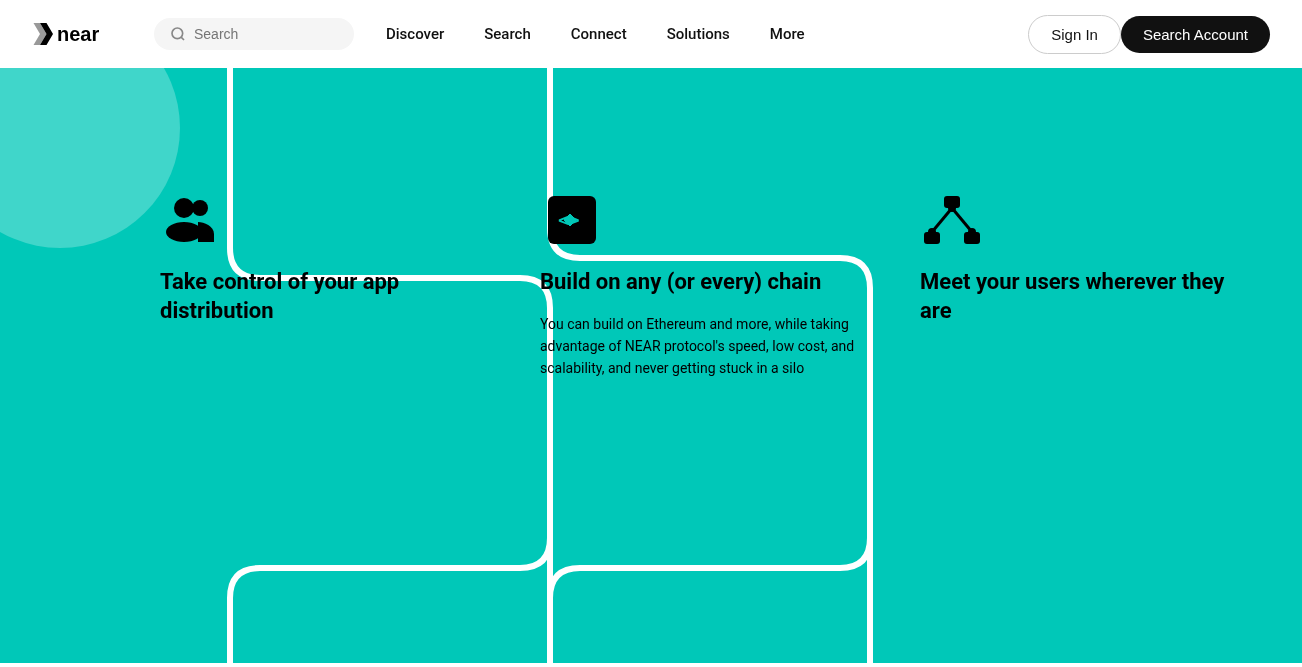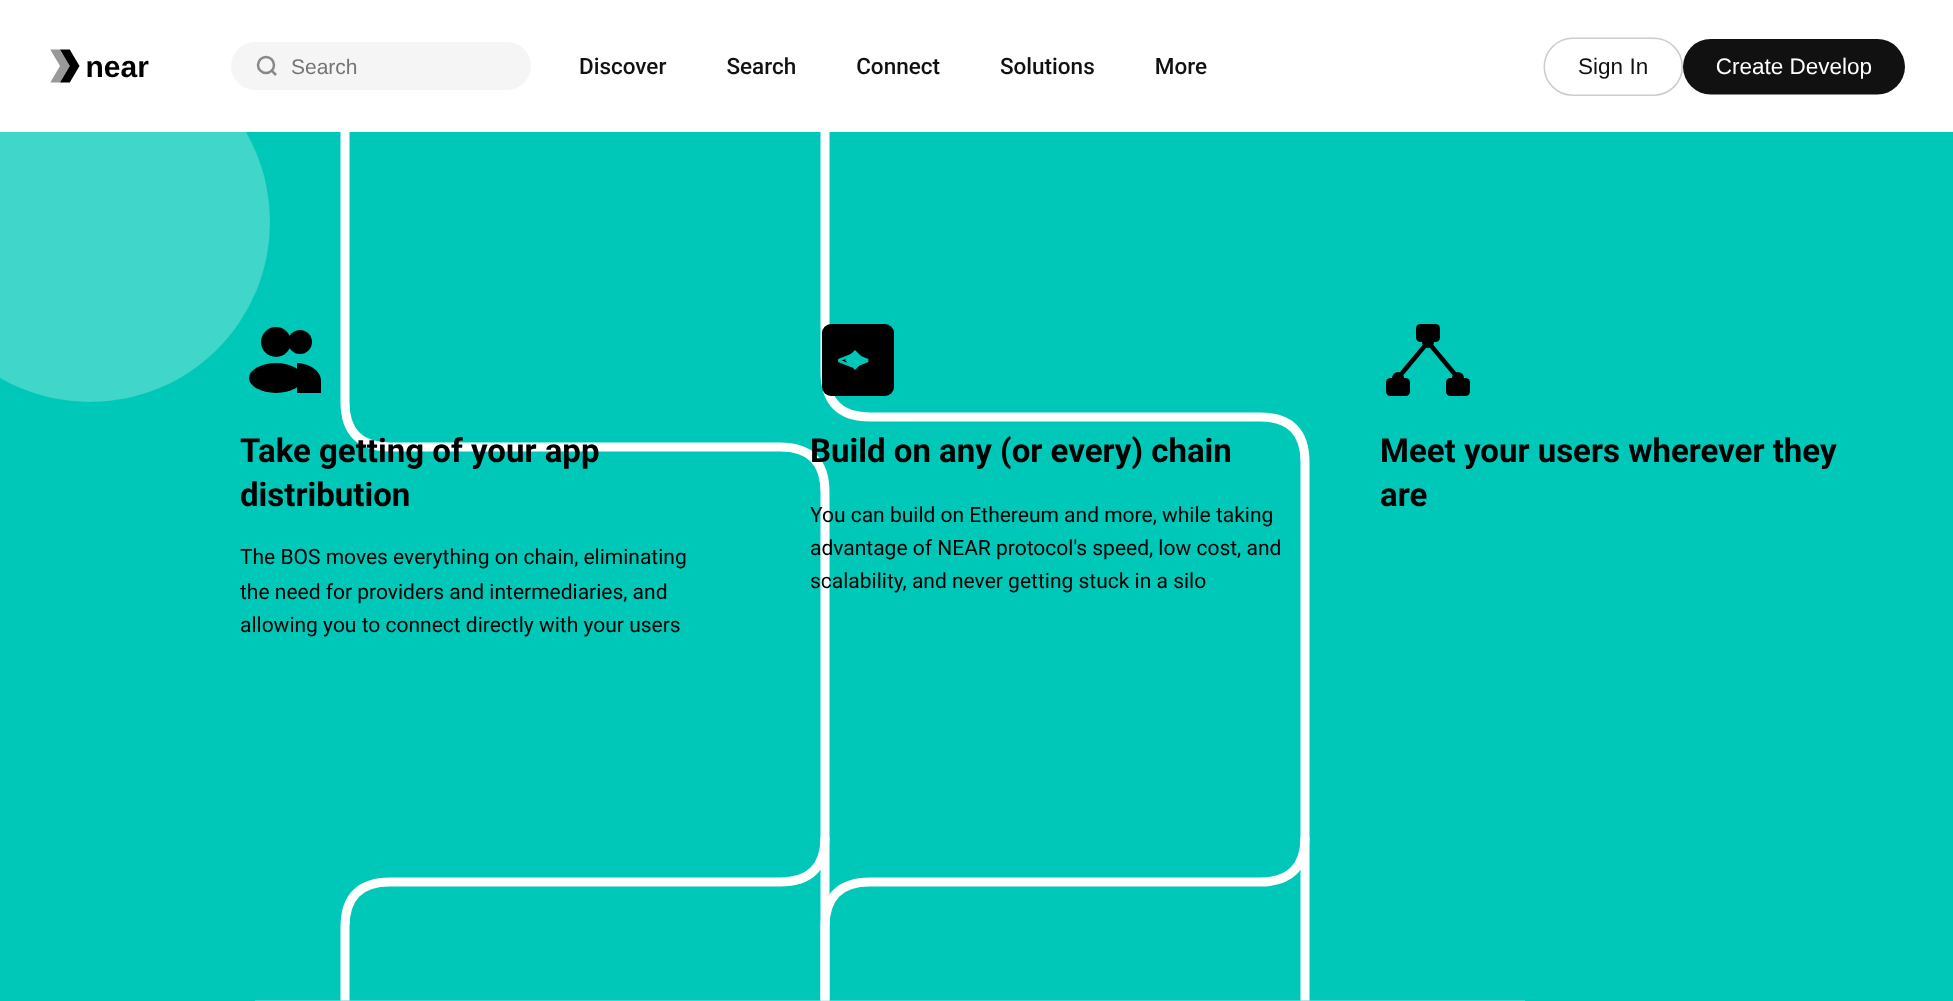--- a/index.html
+++ b/index.html
@@ -14,21 +14,21 @@
       height: 667px;
       overflow: hidden;
       background: #fff;
     }
 
     
     .navbar {
       display: flex;
       align-items: center;
       padding: 0 32px;
-      height: 88px;
+      height: 68px;
       background: #fff;
       position: relative;
       z-index: 10;
       gap: 32px;
     }
 
     .logo {
       display: flex;
       align-items: center;
       gap: 6px;
@@ -201,21 +201,21 @@
   <div class="nav-links">
     <a class="nav-link">Discover</a>
     <a class="nav-link">Search</a>
     <a class="nav-link">Connect</a>
     <a class="nav-link">Solutions</a>
     <a class="nav-link">More</a>
   </div>
 
   <div class="nav-actions">
     <button class="btn-signin">Sign In</button>
-    <button class="btn-create">Create Develop</button>
+    <button class="btn-create">Search Account</button>
   </div>
 </nav>
 
 <div class="main-content">
 
   <div class="deco-circle"></div>
 
   <svg class="paths-svg" viewBox="0 0 1302 595" xmlns="http://www.w3.org/2000/svg">
 
     <path d="M230 0 L230 180 Q230 210 260 210 L520 210 Q550 210 550 240 L550 595" fill="none" stroke="white" stroke-width="6"></path>
@@ -231,22 +231,21 @@
     <div class="feature-col">
       <div class="feature-icon">
 
         <svg width="60" height="52" viewBox="0 0 60 52" fill="none" xmlns="http://www.w3.org/2000/svg">
           <circle cx="22" cy="14" r="10" fill="#000"></circle>
           <circle cx="38" cy="14" r="8" fill="#000"></circle>
           <ellipse cx="22" cy="38" rx="18" ry="10" fill="#000"></ellipse>
           <path d="M36 28 C42 28 52 32 52 40 L52 48 L36 48" fill="#000"></path>
         </svg>
       </div>
-      <div class="feature-title">Take getting of your app distribution</div>
-      <div class="feature-desc">The BOS moves everything on chain, eliminating the need for providers and intermediaries, and allowing you to connect directly with your users</div>
+      <div class="feature-title">Take control of your app distribution</div>
     </div>
 
     <div class="feature-col">
       <div class="feature-icon">
 
         <svg width="56" height="56" viewBox="0 0 56 56" fill="none" xmlns="http://www.w3.org/2000/svg">
           <rect x="4" y="4" width="48" height="48" rx="6" fill="#000"></rect>
           <path d="M20 28 L26 22 L32 28 L26 34 Z" fill="#00c8b8" stroke="#00c8b8" stroke-width="1"></path>
           <text x="14" y="34" font-family="monospace" font-size="18" font-weight="700" fill="#00c8b8">&lt;&gt;</text>
         </svg>

